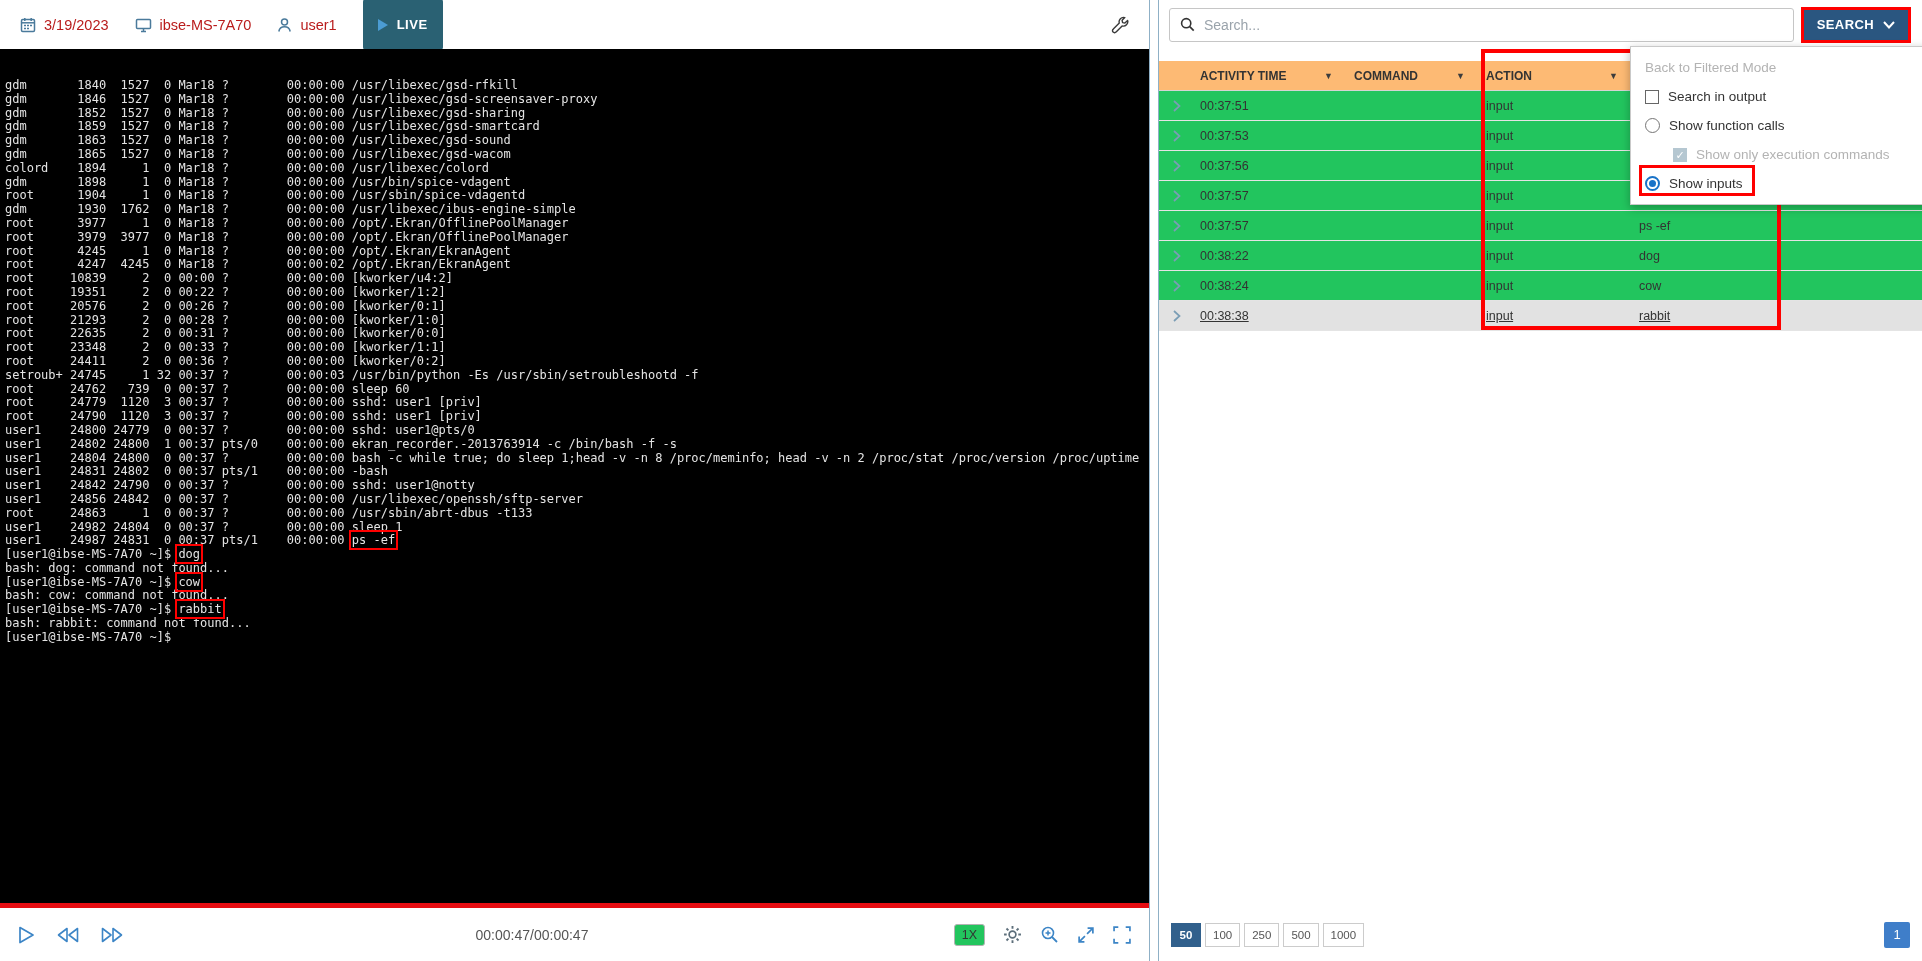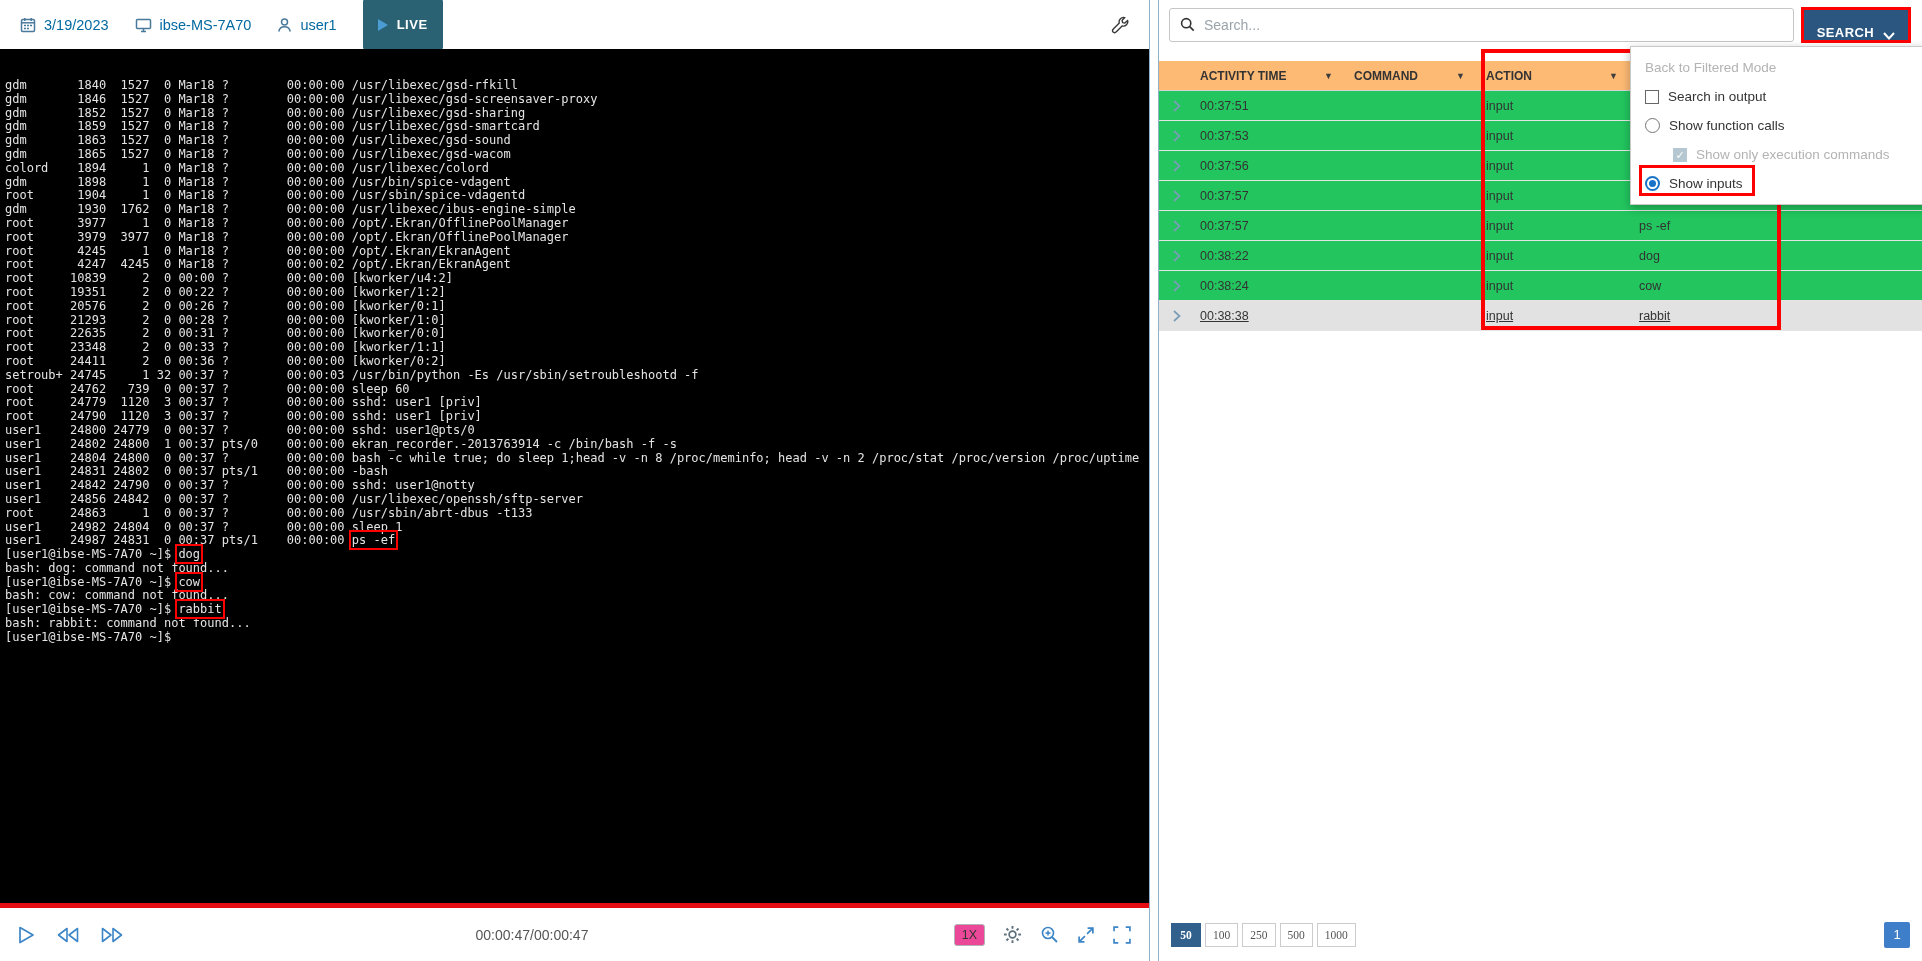--- a/index.html
+++ b/index.html
@@ -2,48 +2,48 @@
 <html><head>
 <meta charset="utf-8">
 <style>
   * { margin:0; padding:0; box-sizing:border-box; }
   html,body { width:1922px; height:961px; overflow:hidden; background:#fff; }
   .app { display:flex; width:1922px; height:961px; font-family:"Liberation Sans",sans-serif; }
 
   
   .left { width:1149px; display:flex; flex-direction:column; background:#fff; }
   .left-header { height:49px; display:flex; align-items:center; padding:0 20px; }
-  .hgroup { display:flex; align-items:center; gap:8px; margin-right:26px; color:#0369a1; font-size:14.5px; }
+  .hgroup { display:flex; align-items:center; gap:8px; margin-right:26px; color:#b91c1c; font-size:14.5px; }
   .live-btn { background:#2a6173; color:#fff; font-weight:bold; font-size:13px; letter-spacing:.5px;
               padding:18px 15px; border-radius:3px; display:flex; align-items:center; gap:9px; cursor:pointer; }
   .lh-spacer { flex:1; }
   .terminal { flex:1; background:#000; position:relative; overflow:hidden; }
   .term-text { position:absolute; top:30px; left:5px; font-family:"DejaVu Sans Mono",monospace;
                font-size:12px; line-height:13.8px; color:#e4e4e4; white-space:pre; }
   .hlbox { outline:2px solid #ff0000; outline-offset:1px; }
   .progress { position:absolute; bottom:0; left:0; right:0; height:5px; background:#e60d12; }
   .player { height:53px; display:flex; align-items:center; padding:0 18px; position:relative; background:#fff; }
   .transport { display:flex; align-items:center; gap:22px; z-index:2; }
   .pbtn { cursor:pointer; display:flex; align-items:center; }
   .ptime { position:absolute; left:0; width:1064px; text-align:center; color:#555; font-size:14px; }
   .player-right { margin-left:auto; display:flex; align-items:center; gap:18px; z-index:2; }
-  .speed-btn { border:1px solid #b3b3b3; border-radius:3px; padding:3px 7px; font-size:12.5px; color:#333; cursor:pointer; background:#ec4899; }
+  .speed-btn { border:1px solid #b3b3b3; border-radius:3px; padding:3px 7px; font-size:12.5px; color:#333; cursor:pointer; background:#22c55e; }
 
   
   .divider { width:10px; background:#fff; border-left:1px solid #8fb0c6; border-right:1px solid #8fb0c6; }
 
   
   .right { width:763px; background:#fff; position:relative; display:flex; flex-direction:column; }
   .search-row { height:49px; display:flex; align-items:center; padding:0 10px; gap:10px; }
   .search-box { flex:1; height:30px; border:1px solid #c6c6c6; border-radius:3px;
                 display:flex; align-items:center; padding:16px 10px; gap:9px; background:#fff; }
   .search-box input { border:none; outline:none; flex:1; font-size:14px; color:#333; font-family:"Liberation Sans",sans-serif; }
   .search-box input::placeholder { color:#9aa3ab; }
   .search-btn { background:#2a5680; color:#fff; font-weight:bold; font-size:13px; letter-spacing:.4px;
-                height:30px; padding:0 13px; display:flex; align-items:flex-end; gap:9px; cursor:pointer;
+                height:30px; padding:0 13px; display:flex; align-items:center; gap:9px; cursor:pointer;
                 outline:3px solid #ff0000; margin-right:4px; }
   .table-head { height:30px; margin-top:12px; background:#fdba74; border-bottom:1px solid #d4d4d4;
                 display:grid; grid-template-columns:36px 154px 132px 153px 1fr; align-items:center; }
   .th { display:flex; justify-content:space-between; align-items:center; padding:0 16px 0 5px;
         font-size:12px; font-weight:bold; color:#333; cursor:pointer; }
   .funnel { font-size:9px; color:#3c3c3c; }
   .row { height:30px; display:grid; grid-template-columns:36px 154px 132px 153px 1fr; align-items:center;
          border-bottom:1px solid #e4e4e4; font-size:12.5px; color:#333; background:#22c55e; cursor:pointer; }
   .row.selected { background:#e2e2e2;text-decoration:underline; }
   .cell { padding:0 5px; overflow:hidden; white-space:nowrap; }
@@ -361,21 +361,21 @@
           <span class="cb checked">✓</span>
           <span>Show only execution commands</span>
         </div>
         <div class="dd-item">
           <span class="rb checked"></span>
           <span>Show inputs</span>
         </div>
       </div>
 
     <div class="right-footer">
-      <span style="display:flex;font-family:Liberation Serif, serif;">
+      <span style="display:flex;">
           <span class="size-btn selected">50</span>
           <span class="size-btn">100</span>
           <span class="size-btn">250</span>
           <span class="size-btn">500</span>
           <span class="size-btn">1000</span>
         </span>
       <span class="page-ind">1</span>
     </div>
   </div>
 </div>

